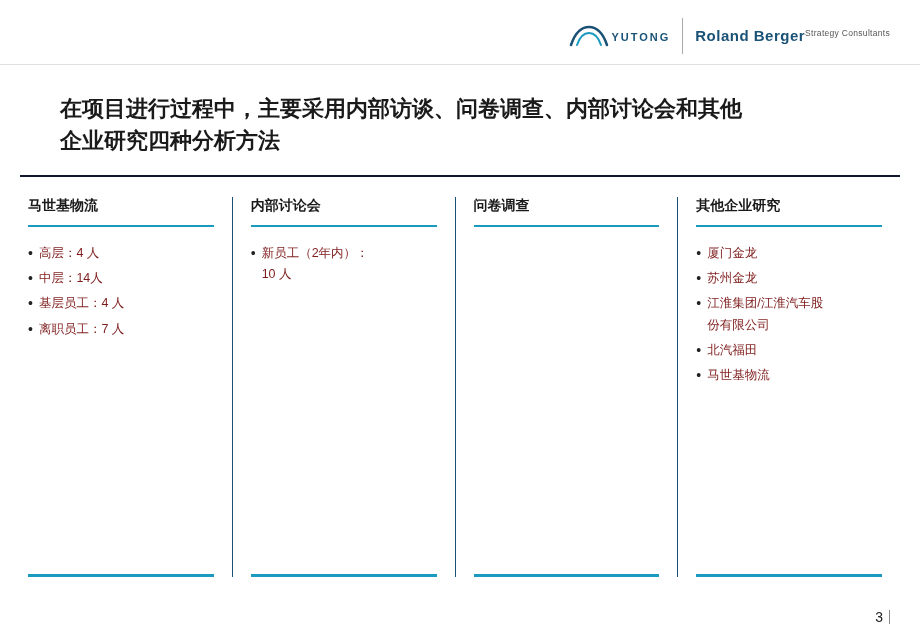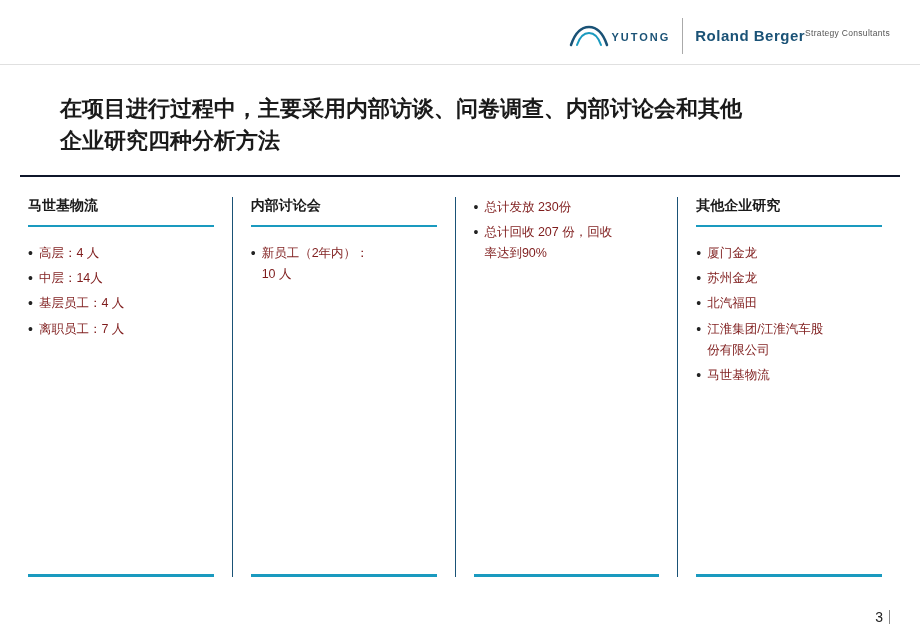--- a/index.html
+++ b/index.html
@@ -224,37 +224,32 @@
     <div class="col-header">内部讨论会</div>
     <div class="col-body">
       <ul class="bullet-list">
         <li style="align-items:flex-start;">新员工（2年内）：<br>10 人</li>
       </ul>
     </div>
     <div class="col-bottom-accent"></div>
   </div>
 
   <div class="column">
-    <div class="col-body">
-      <ul class="bullet-list">
-        <li>总计发放 230份</li>
-        <li style="align-items:flex-start;">总计回收 207 份，回收<br>率达到90%</li>
-      </ul>
-    </div>
+    <div class="col-header">问卷调查</div>
     <div class="col-bottom-accent"></div>
   </div>
 
   <div class="column">
     <div class="col-header">其他企业研究</div>
     <div class="col-body">
       <ul class="bullet-list">
         <li>厦门金龙</li>
         <li>苏州金龙</li>
+        <li style="align-items:flex-start;">江淮集团/江淮汽车股<br>份有限公司</li>
         <li>北汽福田</li>
-        <li style="align-items:flex-start;">江淮集团/江淮汽车股<br>份有限公司</li>
         <li>马世基物流</li>
       </ul>
     </div>
     <div class="col-bottom-accent"></div>
   </div>
 </div>
 
 <div class="footer">
   <span class="footer-num">3</span>
   <div class="footer-bar"></div>

